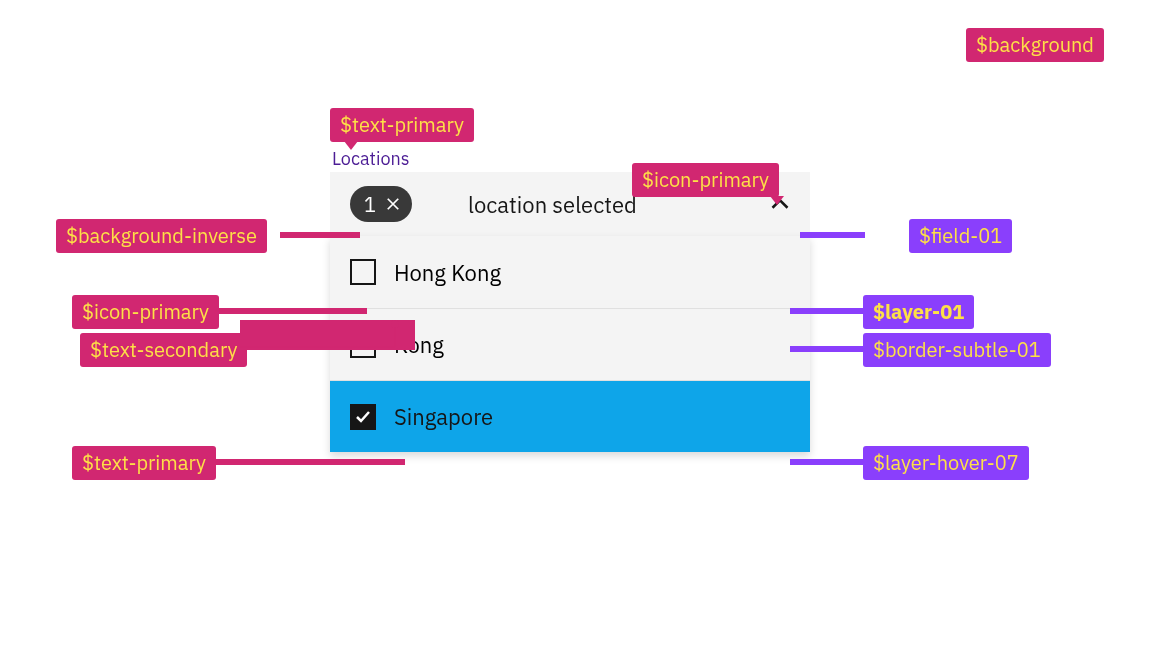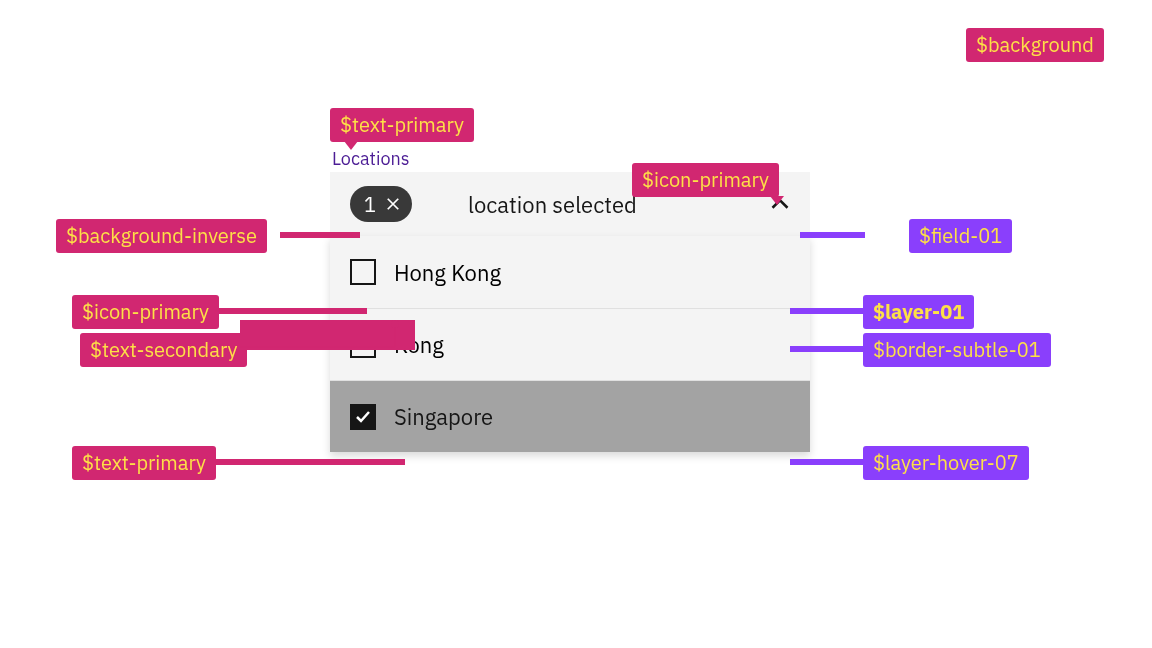--- a/index.html
+++ b/index.html
@@ -56,21 +56,21 @@
     height: 72px;
     display: flex;
     align-items: center;
     padding: 0 20px;
     gap: 18px;
     font-size: 22px;
     color: #000000;
   }
   .option + .option { border-top: 1px solid #e0e0e0; }
   .option.hovered {
-    background: #a3a3a3;
+    background: #0ea5e9;
     color: #161616;
   }
   .cbox { width: 26px; height: 26px; border: 2px solid #161616; display:flex; align-items:center; justify-content:center; }
   .cbox.checked { background:#161616; }
   .cbox.checked svg { width: 16px; height: 16px; display:block; }
 
   
   .tag-label {
     position: absolute;
     font-size: 20px;

